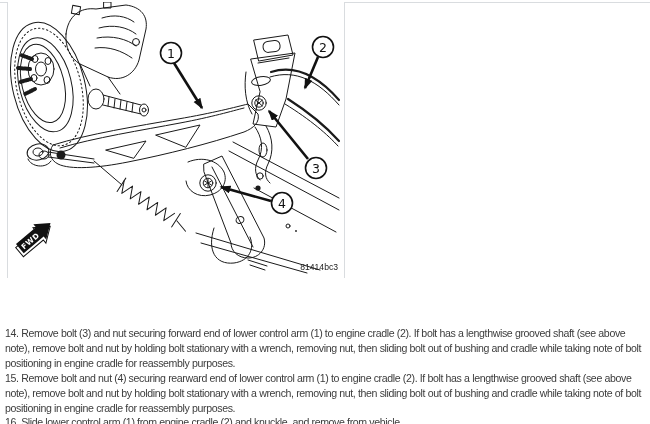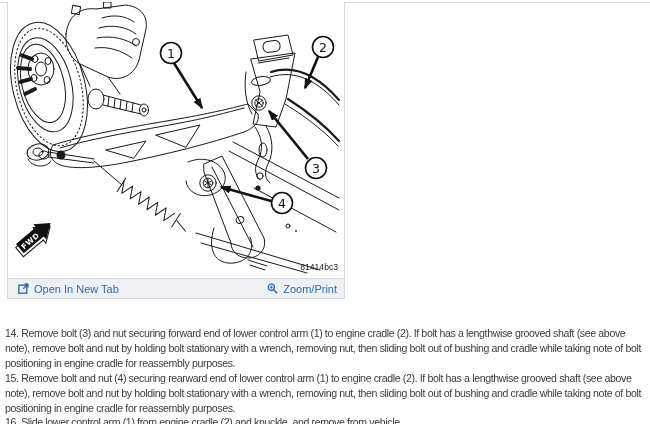--- a/index.html
+++ b/index.html
@@ -193,36 +193,19 @@
       <g transform="translate(8,242) rotate(-40)">
         <polygon points="-2.5,2.5 23.5,2.5 23.5,-1.5 37.5,8.5 23.5,18.5 23.5,14.5 -2.5,14.5" fill="#ffffff" stroke="#111" stroke-width="1"></polygon>
         <polygon points="0,0 26,0 26,-4 40,6 26,16 26,12 0,12" fill="#111"></polygon>
         <text x="2.5" y="9.5" font-family="DejaVu Sans, sans-serif" font-size="7.5" font-weight="bold" fill="#ffffff" letter-spacing="0.4">FWD</text>
       </g>
 
       <text x="330" y="268" text-anchor="end" font-family="Liberation Sans, sans-serif" font-size="8.6" fill="#222">81414bc3</text>
     </svg>
   </div>
 
-  <div class="fig-toolbar">
-    <a class="link">
-      <svg width="11" height="11" viewBox="0 0 11 11">
-        <rect x="0.8" y="2.2" width="8" height="8" fill="none" stroke="#2e6cb5" stroke-width="1.4"></rect>
-        <path d="M5.2,5.8 L10,1 M10,1 h-3.4 M10,1 v3.4" stroke="#2e6cb5" stroke-width="1.4" fill="none"></path>
-      </svg>
-      <span>Open In New Tab</span>
-    </a>
-    <a class="link">
-      <svg width="11" height="11" viewBox="0 0 11 11">
-        <circle cx="4.3" cy="4.3" r="3.1" fill="none" stroke="#2e6cb5" stroke-width="1.3"></circle>
-        <path d="M2.8,4.3 h3 M4.3,2.8 v3" stroke="#2e6cb5" stroke-width="1"></path>
-        <line x1="6.7" y1="6.7" x2="10.2" y2="10.2" stroke="#2e6cb5" stroke-width="1.6"></line>
-      </svg>
-      <span>Zoom/Print</span>
-    </a>
-  </div>
 </div>
 
 <div class="steps">
   <p>14. Remove bolt (3) and nut securing forward end of lower control arm (1) to engine cradle (2). If bolt has a lengthwise grooved shaft (see above note), remove bolt and nut by holding bolt stationary with a wrench, removing nut, then sliding bolt out of bushing and cradle while taking note of bolt positioning in engine cradle for reassembly purposes.</p>
   <p>15. Remove bolt and nut (4) securing rearward end of lower control arm (1) to engine cradle (2). If bolt has a lengthwise grooved shaft (see above note), remove bolt and nut by holding bolt stationary with a wrench, removing nut, then sliding bolt out of bushing and cradle while taking note of bolt positioning in engine cradle for reassembly purposes.</p>
   <p>16. Slide lower control arm (1) from engine cradle (2) and knuckle, and remove from vehicle.</p>
 </div>
 
 </body></html>

